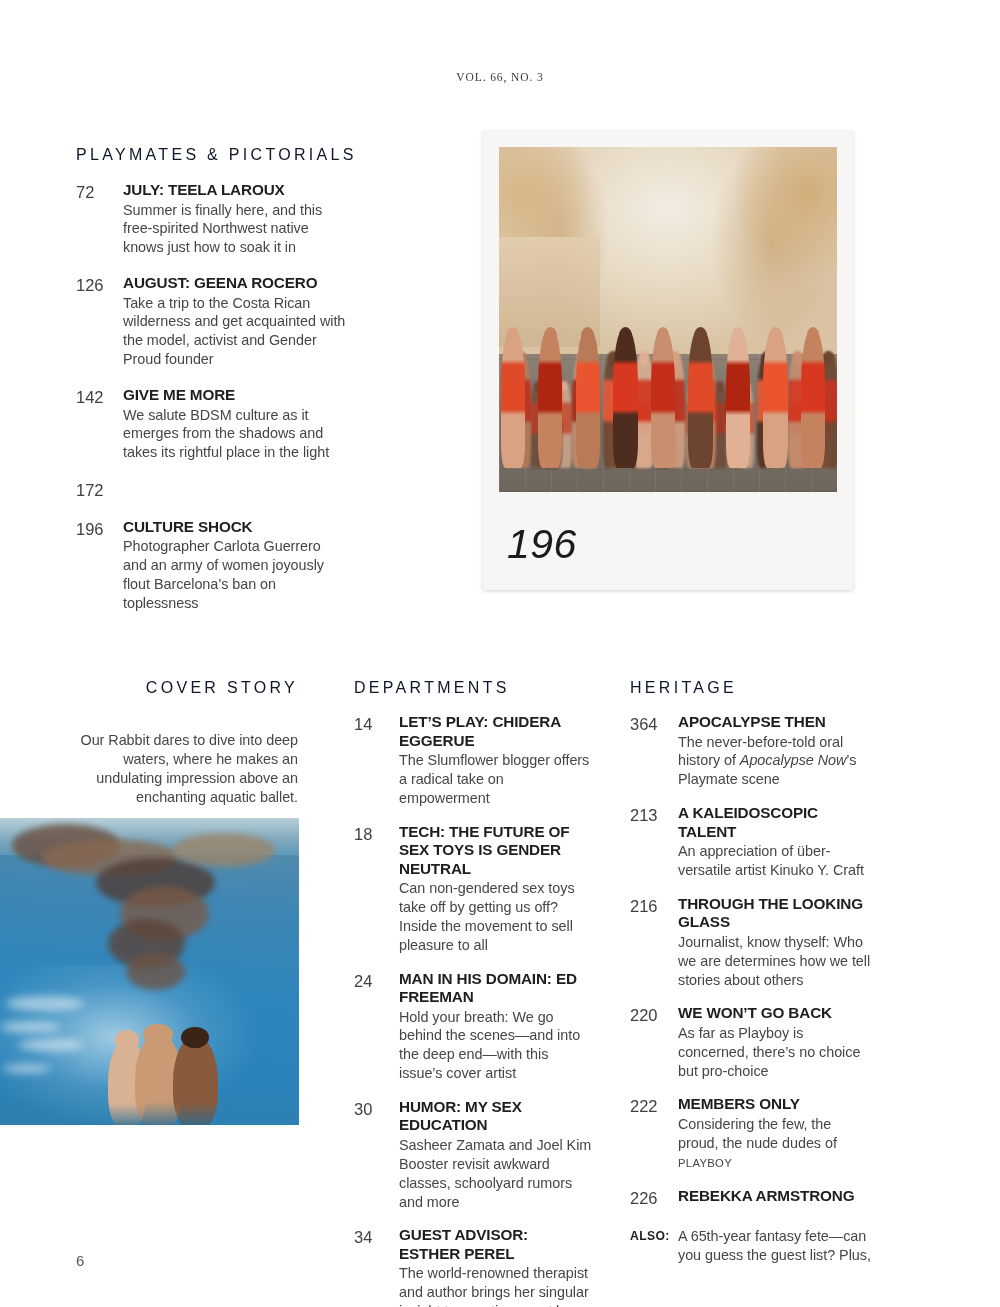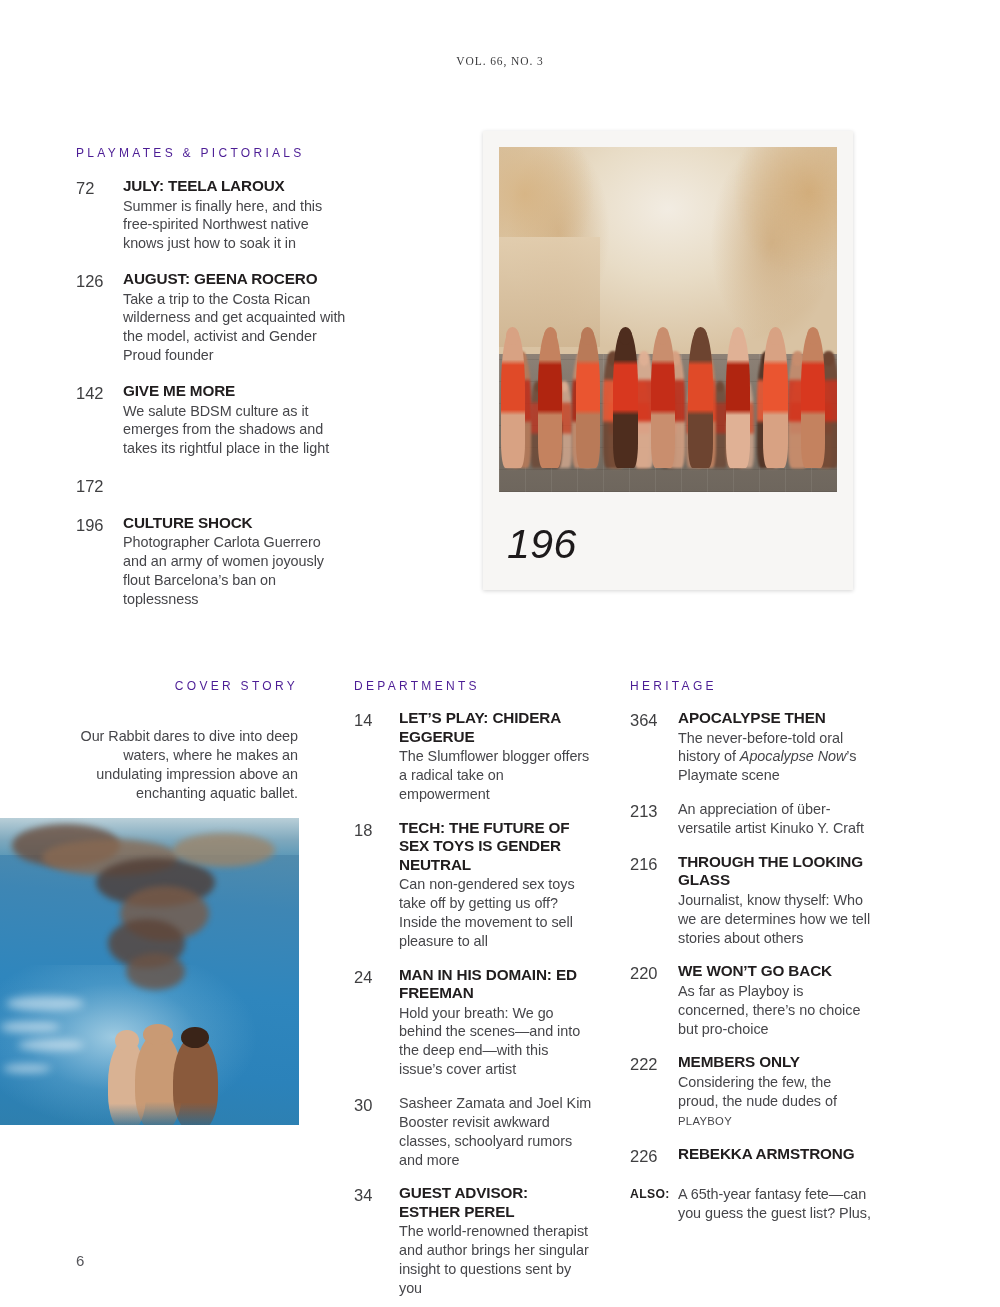--- a/index.html
+++ b/index.html
@@ -13,36 +13,36 @@
     height: 1307px;
     position: relative;
     font-family: "Liberation Sans", sans-serif;
     color: #231f20;
     overflow: hidden;
   }
 
   
   .volume-head {
     position: absolute;
-    top: 55px;
+    top: 71px;
     left: 0;
     width: 1000px;
     text-align: center;
     font-family: "Liberation Serif", serif;
     font-size: 11.5px;
     letter-spacing: 0.9px;
     color: #3a3a3c;
   }
 
   
   .section-head {
-    font-size: 12px;
+    font-size: 16px;
     font-weight: 400;
     letter-spacing: 3.3px;
-    color: #4c1d95;
+    color: #0f172a;
     margin: 0 0 16px 0;
     white-space: nowrap;
   }
   .entry {
     display: flex;
     margin-bottom: 15px;
   }
   .entry-page {
     font-size: 16.5px;
     font-weight: 400;
@@ -431,20 +431,21 @@
     <div class="entry">
       <div class="entry-page">24</div>
       <div class="entry-body">
         <div class="entry-title">MAN IN HIS DOMAIN: ED FREEMAN</div>
         <div class="entry-desc">Hold your breath: We go behind the scenes—and into the deep end—with this issue’s cover artist</div>
       </div>
     </div>
     <div class="entry">
       <div class="entry-page">30</div>
       <div class="entry-body">
+        <div class="entry-title">HUMOR: MY SEX EDUCATION</div>
         <div class="entry-desc">Sasheer Zamata and Joel Kim Booster revisit awkward classes, schoolyard rumors and more</div>
       </div>
     </div>
     <div class="entry">
       <div class="entry-page">34</div>
       <div class="entry-body">
         <div class="entry-title">GUEST ADVISOR: ESTHER PEREL</div>
         <div class="entry-desc">The world-renowned therapist and author brings her singular insight to questions sent by you</div>
       </div>
     </div>
@@ -458,20 +459,21 @@
     <div class="entry">
       <div class="entry-page">364</div>
       <div class="entry-body">
         <div class="entry-title">APOCALYPSE THEN</div>
         <div class="entry-desc"><span>The never-before-told oral history of </span><i>Apocalypse Now</i><span>’s Playmate scene</span></div>
       </div>
     </div>
     <div class="entry">
       <div class="entry-page">213</div>
       <div class="entry-body">
+        <div class="entry-title">A KALEIDOSCOPIC TALENT</div>
         <div class="entry-desc"><span>An appreciation of über-versatile artist Kinuko Y. Craft</span></div>
       </div>
     </div>
     <div class="entry">
       <div class="entry-page">216</div>
       <div class="entry-body">
         <div class="entry-title">THROUGH THE LOOKING GLASS</div>
         <div class="entry-desc"><span>Journalist, know thyself: Who we are determines how we tell stories about others</span></div>
       </div>
     </div>

